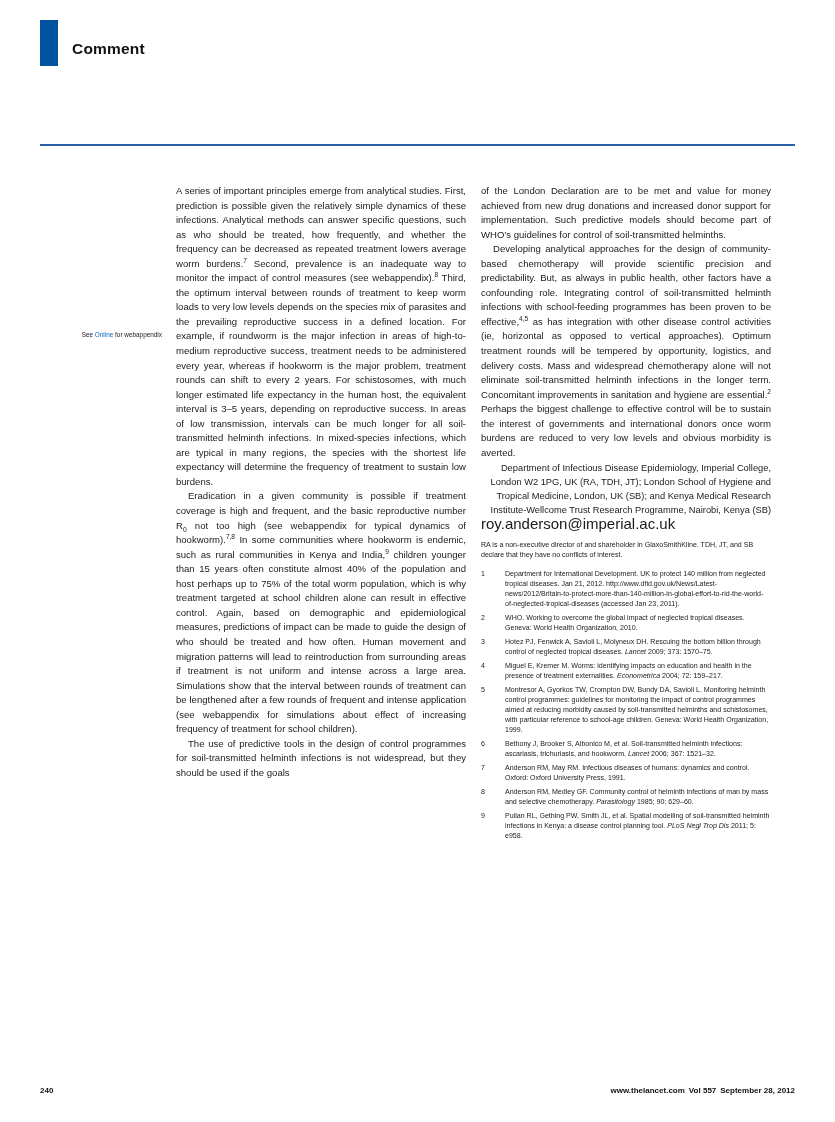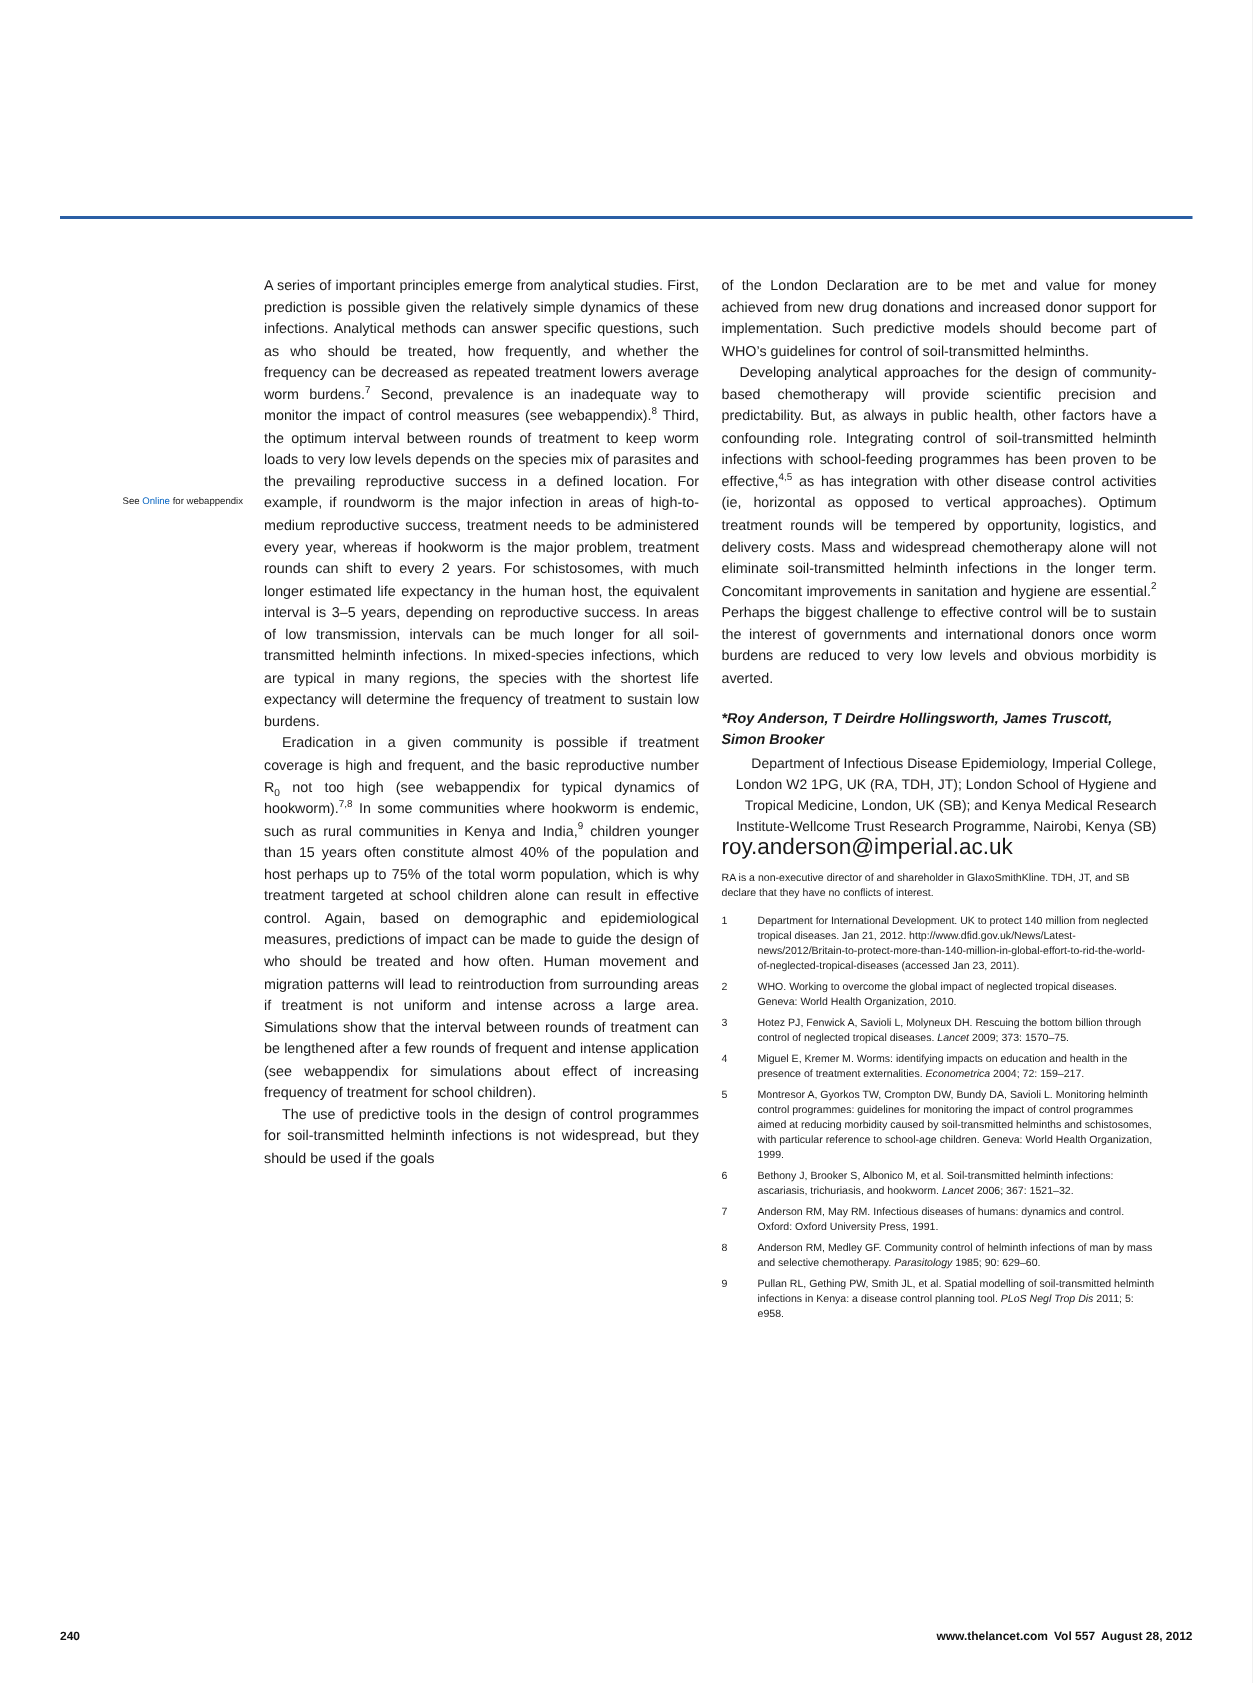--- a/index.html
+++ b/index.html
@@ -166,41 +166,44 @@
     color: #111111;
     white-space: nowrap;
   }
   .footer-right .sep { display: inline-block; width: 4px; }
 </style>
 </head>
 <body>
 
 <div class="page">
 
+  <div class="masthead">
+    <div class="brand-block"></div>
+    <div class="section-title">Comment</div>
+  </div>
 
   <div class="rule"></div>
 
   <div class="margin-note">
     <span>See </span><span class="lnk">Online</span><span> for webappendix</span>
   </div>
 
   <div class="col col-left">
     <p><span>A series of important principles emerge from analytical studies. First, prediction is possible given the relatively simple dynamics of these infections. Analytical methods can answer specific questions, such as who should be treated, how frequently, and whether the frequency can be decreased as repeated treatment lowers average worm burdens.</span><sup>7</sup><span> Second, prevalence is an inadequate way to monitor the impact of control measures (see webappendix).</span><sup>8</sup><span> Third, the optimum interval between rounds of treatment to keep worm loads to very low levels depends on the species mix of parasites and the prevailing reproductive success in a defined location. For example, if roundworm is the major infection in areas of high-to-medium reproductive success, treatment needs to be administered every year, whereas if hookworm is the major problem, treatment rounds can shift to every 2 years. For schistosomes, with much longer estimated life expectancy in the human host, the equivalent interval is 3–5 years, depending on reproductive success. In areas of low transmission, intervals can be much longer for all soil-transmitted helminth infections. In mixed-species infections, which are typical in many regions, the species with the shortest life expectancy will determine the frequency of treatment to sustain low burdens.</span></p>
 
     <p><span>Eradication in a given community is possible if treatment coverage is high and frequent, and the basic reproductive number R</span><span class="sub">0</span><span> not too high (see webappendix for typical dynamics of hookworm).</span><sup>7,8</sup><span> In some communities where hookworm is endemic, such as rural communities in Kenya and India,</span><sup>9</sup><span> children younger than 15 years often constitute almost 40% of the population and host perhaps up to 75% of the total worm population, which is why treatment targeted at  school children alone can result in effective control. Again, based on demographic and epidemiological measures, predictions of impact can be made to guide the design of who should be treated and how often. Human movement and migration patterns will lead to reintroduction from surrounding areas if treatment is not uniform and intense across a large area. Simulations show that the interval between rounds of treatment can be lengthened after a few rounds of frequent and intense application (see webappendix for simulations about effect of increasing frequency of treatment for school children).</span></p>
 
     <p>The use of predictive tools in the design of control programmes for soil-transmitted helminth infections is not widespread, but they should be used if the goals</p>
   </div>
 
   <div class="col col-right">
     <p>of the London Declaration are to be met and value for money achieved from new drug donations and increased donor support for implementation. Such predictive models should become part of WHO’s guidelines for control of soil-transmitted helminths.</p>
 
     <p><span>Developing analytical approaches for the design of community-based chemotherapy will provide scientific precision and predictability. But, as always in public health, other factors have a confounding role. Integrating control of soil-transmitted helminth infections with school-feeding programmes has been proven to be effective,</span><sup>4,5</sup><span> as has integration with other disease control activities (ie, horizontal as opposed to vertical approaches). Optimum treatment rounds will be tempered by opportunity, logistics, and delivery costs. Mass and widespread chemotherapy alone will not eliminate soil-transmitted helminth infections in the longer term. Concomitant improvements in sanitation and hygiene are essential.</span><sup>2</sup><span> Perhaps the biggest challenge to effective control will be to sustain the interest of governments and international donors once worm burdens are reduced to very low levels and obvious morbidity is averted.</span></p>
 
-    <div class="authors">*Roy Anderson, T Deirdre Hollingsworth, James Truscott, Simon Brooker</div>
     <div class="affil">Department of Infectious Disease Epidemiology, Imperial College, London W2 1PG, UK (RA, TDH, JT); London School of Hygiene and Tropical Medicine, London, UK (SB); and Kenya Medical Research Institute-Wellcome Trust Research Programme, Nairobi, Kenya (SB)</div>
     <div class="email">roy.anderson@imperial.ac.uk</div>
     <div class="coi">RA is a non-executive director of and shareholder in GlaxoSmithKline. TDH, JT, and SB declare that they have no conflicts of interest.</div>
 
     <div class="refs">
       <div class="ref">
         <span class="ref-num">1</span><span>Department for International Development. UK to protect 140 million from neglected tropical diseases. Jan 21, 2012. http://www.dfid.gov.uk/News/Latest-news/2012/Britain-to-protect-more-than-140-million-in-global-effort-to-rid-the-world-of-neglected-tropical-diseases (accessed Jan 23, 2011).</span>
       </div>
       <div class="ref">
         <span class="ref-num">2</span><span>WHO. Working to overcome the global impact of neglected tropical diseases. Geneva: World Health Organization, 2010.</span>
@@ -224,16 +227,16 @@
         <span class="ref-num">8</span><span>Anderson RM, Medley GF. Community control of helminth infections of man by mass and selective chemotherapy. </span><i>Parasitology</i><span> 1985; 90: 629–60.</span>
       </div>
       <div class="ref">
         <span class="ref-num">9</span><span>Pullan RL, Gething PW, Smith JL, et al. Spatial modelling of soil-transmitted helminth infections in Kenya: a disease control planning tool. </span><i>PLoS Negl Trop Dis</i><span> 2011; 5: e958.</span>
       </div>
     </div>
   </div>
 
   <div class="folio">240</div>
   <div class="footer-right">
-    <span>www.thelancet.com</span><span class="sep"></span><span>Vol 557</span><span class="sep"></span><span>August 28, 2012</span>
+    <span>www.thelancet.com</span><span class="sep"></span><span>Vol 557</span><span class="sep"></span><span>September 28, 2012</span>
   </div>
 
 </div>
 
 </body></html>

